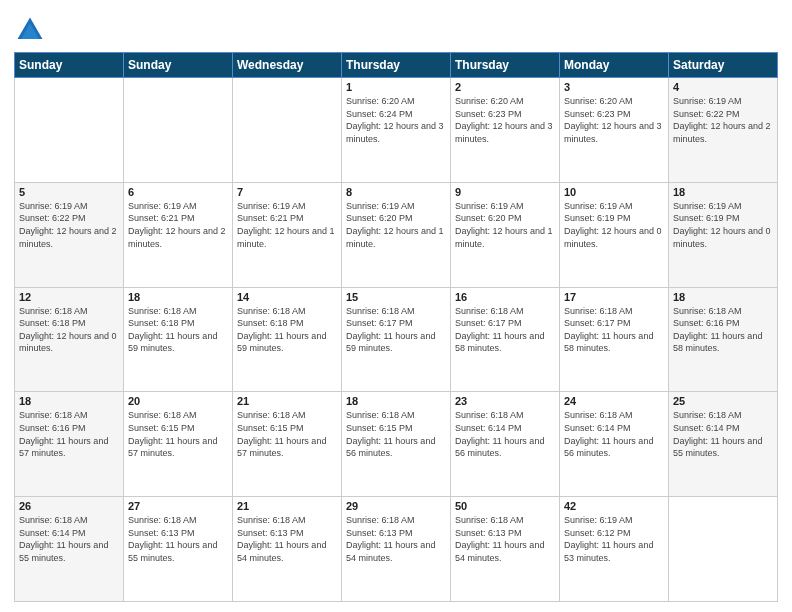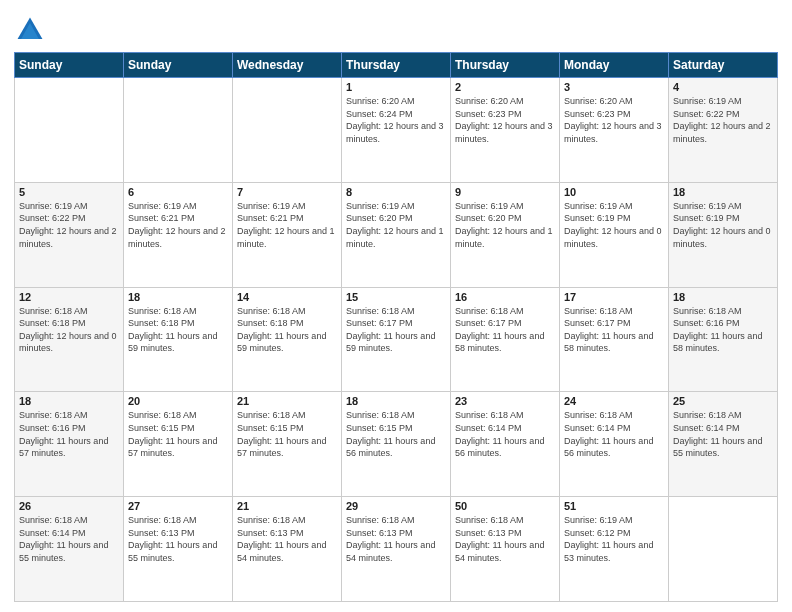--- a/index.html
+++ b/index.html
@@ -327,21 +327,21 @@
 Sunset: 6:13 PM
 Daylight: 11 hours and 54 minutes.</div>
           </td>
           <td>
             <div class="day-number">50</div>
             <div class="day-info" style="white-space: pre-line;">Sunrise: 6:18 AM
 Sunset: 6:13 PM
 Daylight: 11 hours and 54 minutes.</div>
           </td>
           <td>
-            <div class="day-number">51</div>
+            <div class="day-number">42</div>
             <div class="day-info" style="white-space: pre-line;">Sunrise: 6:19 AM
 Sunset: 6:12 PM
 Daylight: 11 hours and 53 minutes.</div>
           </td>
           <td class="empty"></td>
         </tr>
       </tbody>
   </table>
 </div>
 

